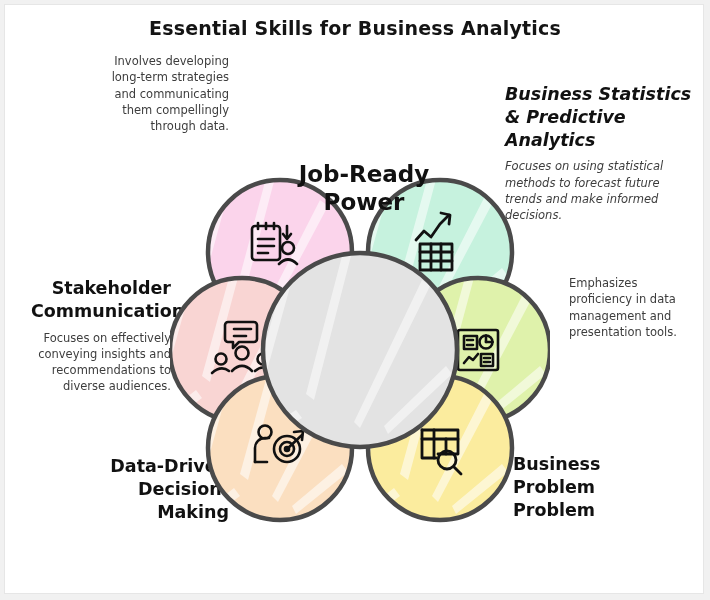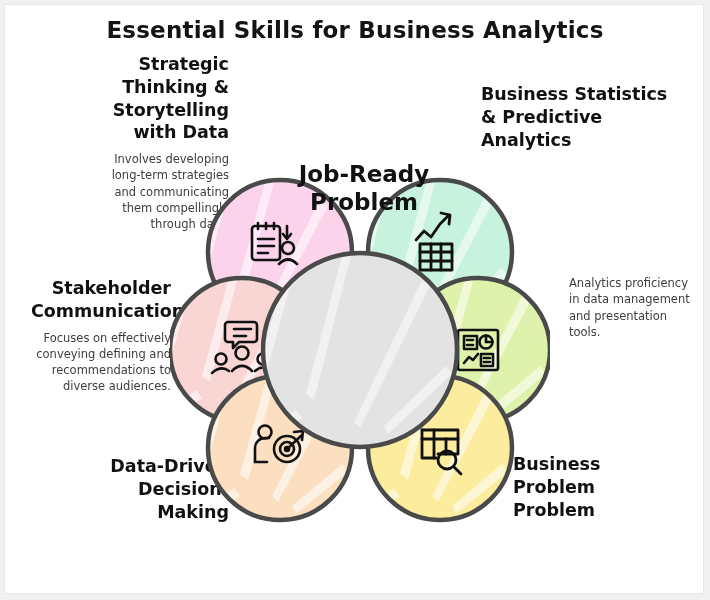--- a/index.html
+++ b/index.html
@@ -25,21 +25,21 @@
     overflow: hidden;
   }
   #page-title {
     position: absolute;
     left: 0;
     top: 12px;
     width: 700px;
     text-align: center;
     font-family: "DejaVu Sans", sans-serif;
     font-weight: bold;
-    font-size: 23px;
+    font-size: 19px;
     letter-spacing: 0.2px;
     color: #141414;
   }
 
   .label-block {
     position: absolute;
     color: #111111;
   }
   .label-title {
     font-family: "DejaVu Sans", sans-serif;
@@ -54,21 +54,21 @@
     font-size: 11.5px;
     line-height: 1.42;
     color: #3d3d3d;
     margin: 0;
   }
   .align-right { text-align: right; }
   .align-left  { text-align: left; }
 
   
   #blk-strategic      { left: 96px;  top: 48px;  width: 128px; }
-  #blk-statistics     { left: 476px; top: 78px;  width: 190px; }
+  #blk-statistics     { left: 500px; top: 78px;  width: 190px; font-style: italic; }
   #blk-stakeholder    { left: 26px;  top: 272px; width: 140px; }
   #blk-sql            { left: 564px; top: 270px; width: 130px; }
   #blk-decision       { left: 96px;  top: 450px; width: 128px; }
   #blk-framing        { left: 508px; top: 448px; width: 150px; }
 
   #diagram {
     position: absolute;
     left: 165px;
     top: 155px;
     width: 380px;
@@ -98,35 +98,35 @@
   }
 </style>
 </head>
 <body>
 
 <div id="card">
 
   <div id="page-title">Essential Skills for Business Analytics</div>
 
   <div class="label-block align-right" id="blk-strategic">
-    <p class="label-title">Strategic Thinking &amp; Storytelling with Data</p>
     <p class="label-desc">Involves developing long-term strategies and communicating them compellingly through data.</p>
   </div>
 
   <div class="label-block align-left" id="blk-statistics">
     <p class="label-title">Business Statistics &amp; Predictive Analytics</p>
+    <p class="label-desc">Focuses on using statistical methods to forecast future trends and make informed decisions.</p>
   </div>
 
   <div class="label-block align-right" id="blk-stakeholder">
     <p class="label-title">Stakeholder Communication</p>
-    <p class="label-desc">Focuses on effectively conveying defining and recommendations to diverse audiences.</p>
+    <p class="label-desc">Focuses on effectively conveying insights and recommendations to diverse audiences.</p>
   </div>
 
   <div class="label-block align-left" id="blk-sql">
-    <p class="label-desc">Analytics proficiency in data management and presentation tools.</p>
+    <p class="label-desc">Emphasizes proficiency in data management and presentation tools.</p>
   </div>
 
   <div class="label-block align-right" id="blk-decision">
     <p class="label-title">Data-Driven Decision-Making</p>
   </div>
 
   <div class="label-block align-left" id="blk-framing">
     <p class="label-title">Business Problem Problem</p>
   </div>
 
@@ -320,16 +320,16 @@
           <path d="M276 206 L282 214 L218 274 L214 266 Z" fill="#ffffff"></path>
           <path d="M126 250 L132 258 L96 280 L92 272 Z" fill="#ffffff"></path>
         </g>
         <circle cx="190" cy="190" r="97" fill="none" stroke="#4a4a4a" stroke-width="4.5"></circle>
       </g>
     </svg>
   </div>
 
   <div class="center-text">
     <div>Job-Ready</div>
-    <div>Problem</div>
+    <div>Power</div>
   </div>
 
 </div>
 
 </body></html>

